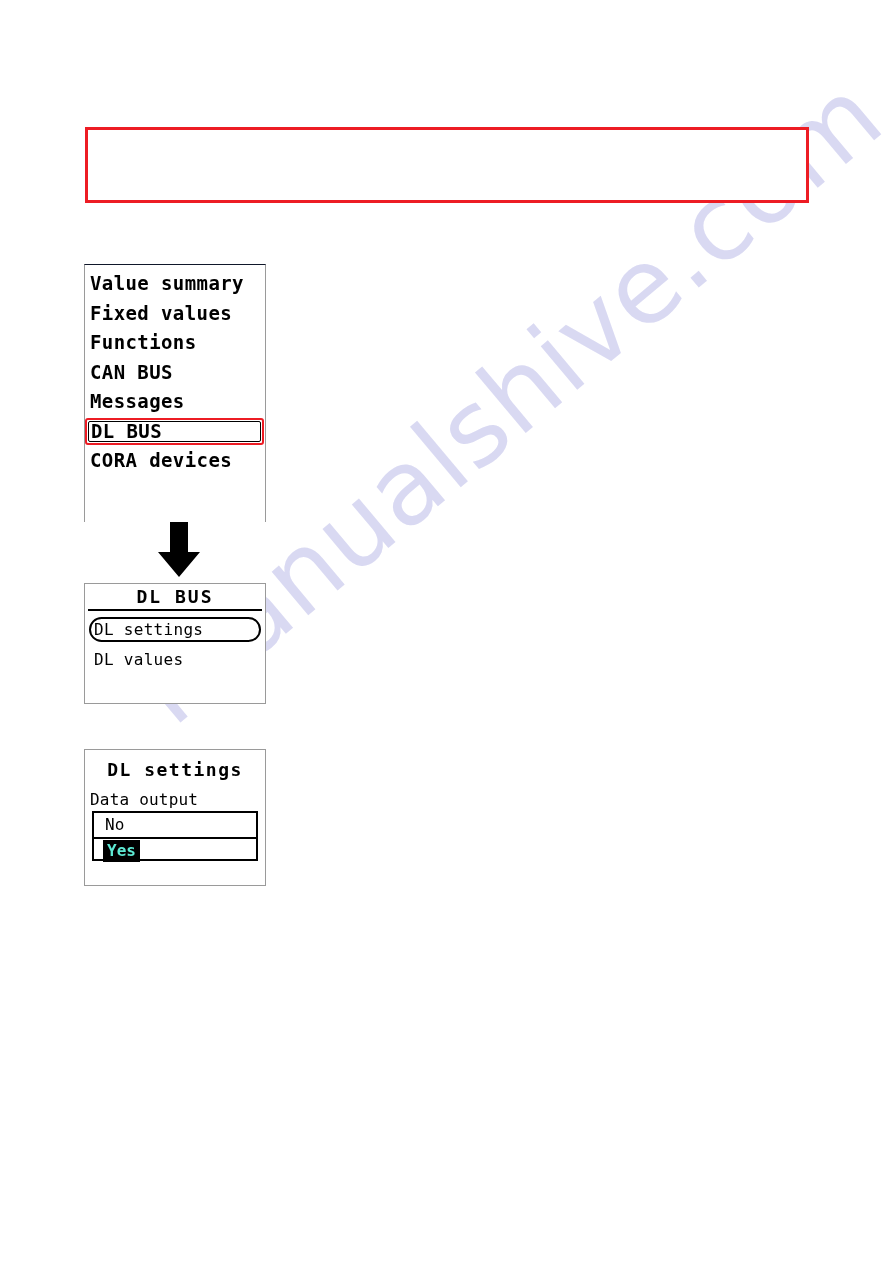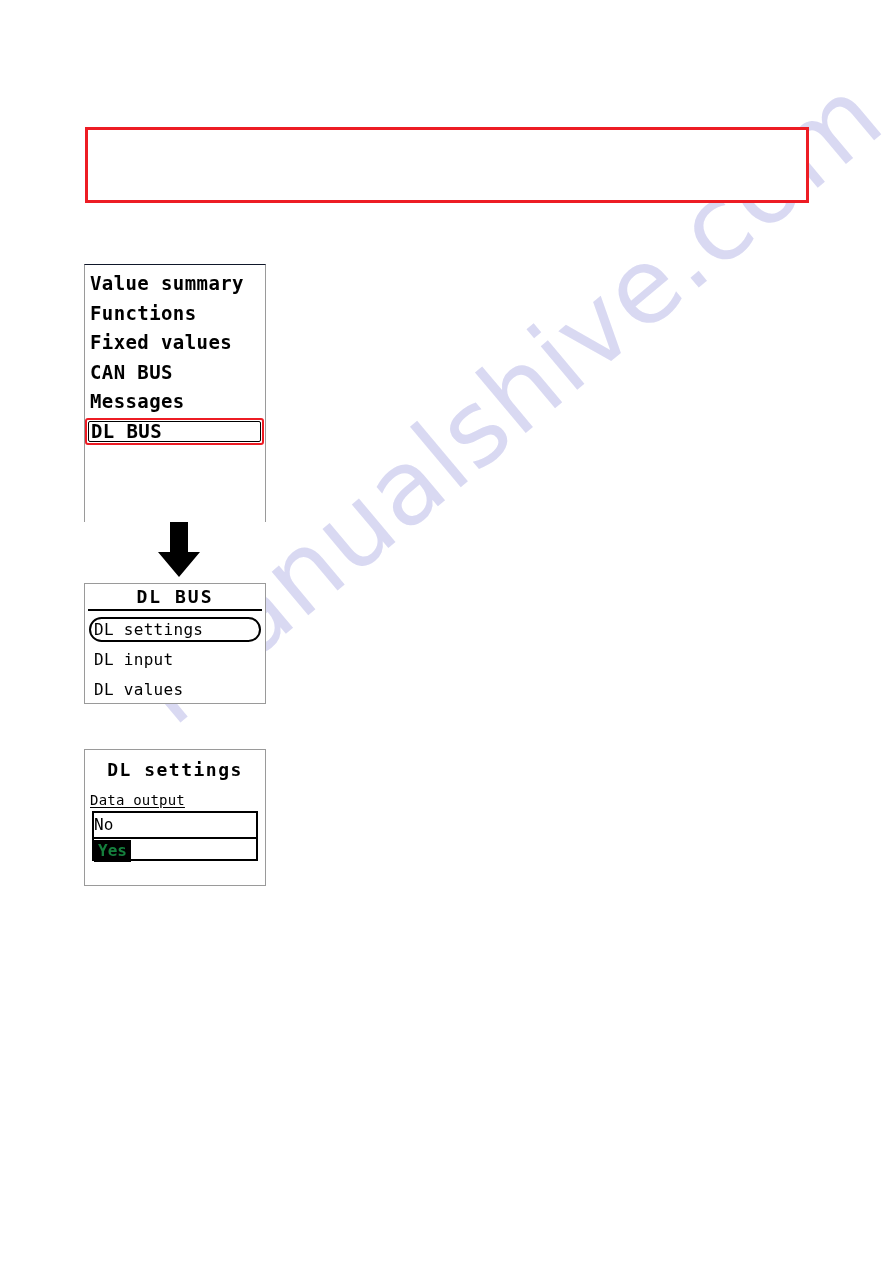--- a/index.html
+++ b/index.html
@@ -202,24 +202,23 @@
   }
   .settings-title {
     text-align: center;
     font-size: 18px;
     font-weight: 700;
     letter-spacing: 1.5px;
     padding: 9px 0 10px 0;
     white-space: nowrap;
   }
   .field-label {
-    font-size: 14px;
+    font-size: 16px;
     padding-left: 5px;
     letter-spacing: 0.2px;
-    text-decoration: underline;
     text-underline-offset: 2px;
     white-space: nowrap;
     display: inline-block;
   }
   .option-box {
     position: relative;
     margin: 2px 7px 0 7px;
     border: 2px solid #000000;
     box-sizing: border-box;
     background: #ffffff;
@@ -234,27 +233,28 @@
   }
   .option-row .opt-text {
     display: inline-block;
     padding: 0 3px;
     line-height: 22px;
   }
   .option-row.boxed {
     border-bottom: 2px solid #000000;
   }
   .option-row.boxed .opt-text {
-    padding-left: 0;
+    padding-left: 11px;
   }
   .option-row.inverted .opt-text {
     background: #000000;
-    color: #15803d;
+    color: #5eead4;
     font-weight: 700;
     padding: 0 4px;
+    margin-left: 9px;
   }
 </style>
 </head>
 <body>
 
 <div class="watermark">
   <div class="watermark-text">manualshive.com</div>
 </div>
 
 <div class="red-note">
@@ -263,65 +263,65 @@
 
 <div class="lcd" id="panel-main-menu">
   <ul class="menu-list">
 
     <li class="menu-row">
       <span class="menu-label">Value summary</span>
     </li>
 
 
     <li class="menu-row">
+      <span class="menu-label">Fixed values</span>
+    </li>
+
+    <li class="menu-row">
       <span class="menu-label">Functions</span>
-    </li>
-
-    <li class="menu-row">
-      <span class="menu-label">Fixed values</span>
     </li>
 
     <li class="menu-row">
       <span class="menu-label">CAN BUS</span>
     </li>
 
     <li class="menu-row">
       <span class="menu-label">Messages</span>
     </li>
 
     <li class="menu-row selected">
       <span class="sel-frame">
         <span class="sel-frame-inner"></span>
       </span>
       <span class="menu-label">DL BUS</span>
     </li>
 
 
+    <li class="menu-row">
+      <span class="menu-label">CORA devices</span>
+    </li>
 
   </ul>
 </div>
 
 <div class="down-arrow">
   <svg viewBox="0 0 48 56" width="48" height="56" aria-hidden="true">
     <polygon points="15,0 33,0 33,30 45,30 24,55 3,30 15,30" fill="#000000"></polygon>
   </svg>
 </div>
 
 <div class="lcd" id="panel-dlbus">
   <div class="lcd-title">DL BUS</div>
   <div class="title-rule"></div>
 
   <div class="sub-row selected">
     <span class="sel-round"></span>
     <span class="sub-label">DL settings</span>
   </div>
 
-  <div class="sub-row">
-    <span class="sub-label">DL input</span>
-  </div>
 
   <div class="sub-row">
     <span class="sub-label">DL values</span>
   </div>
 </div>
 
 <div class="lcd" id="panel-dlsettings">
   <div class="settings-title">DL settings</div>
 
   <span class="field-label">Data output</span>

